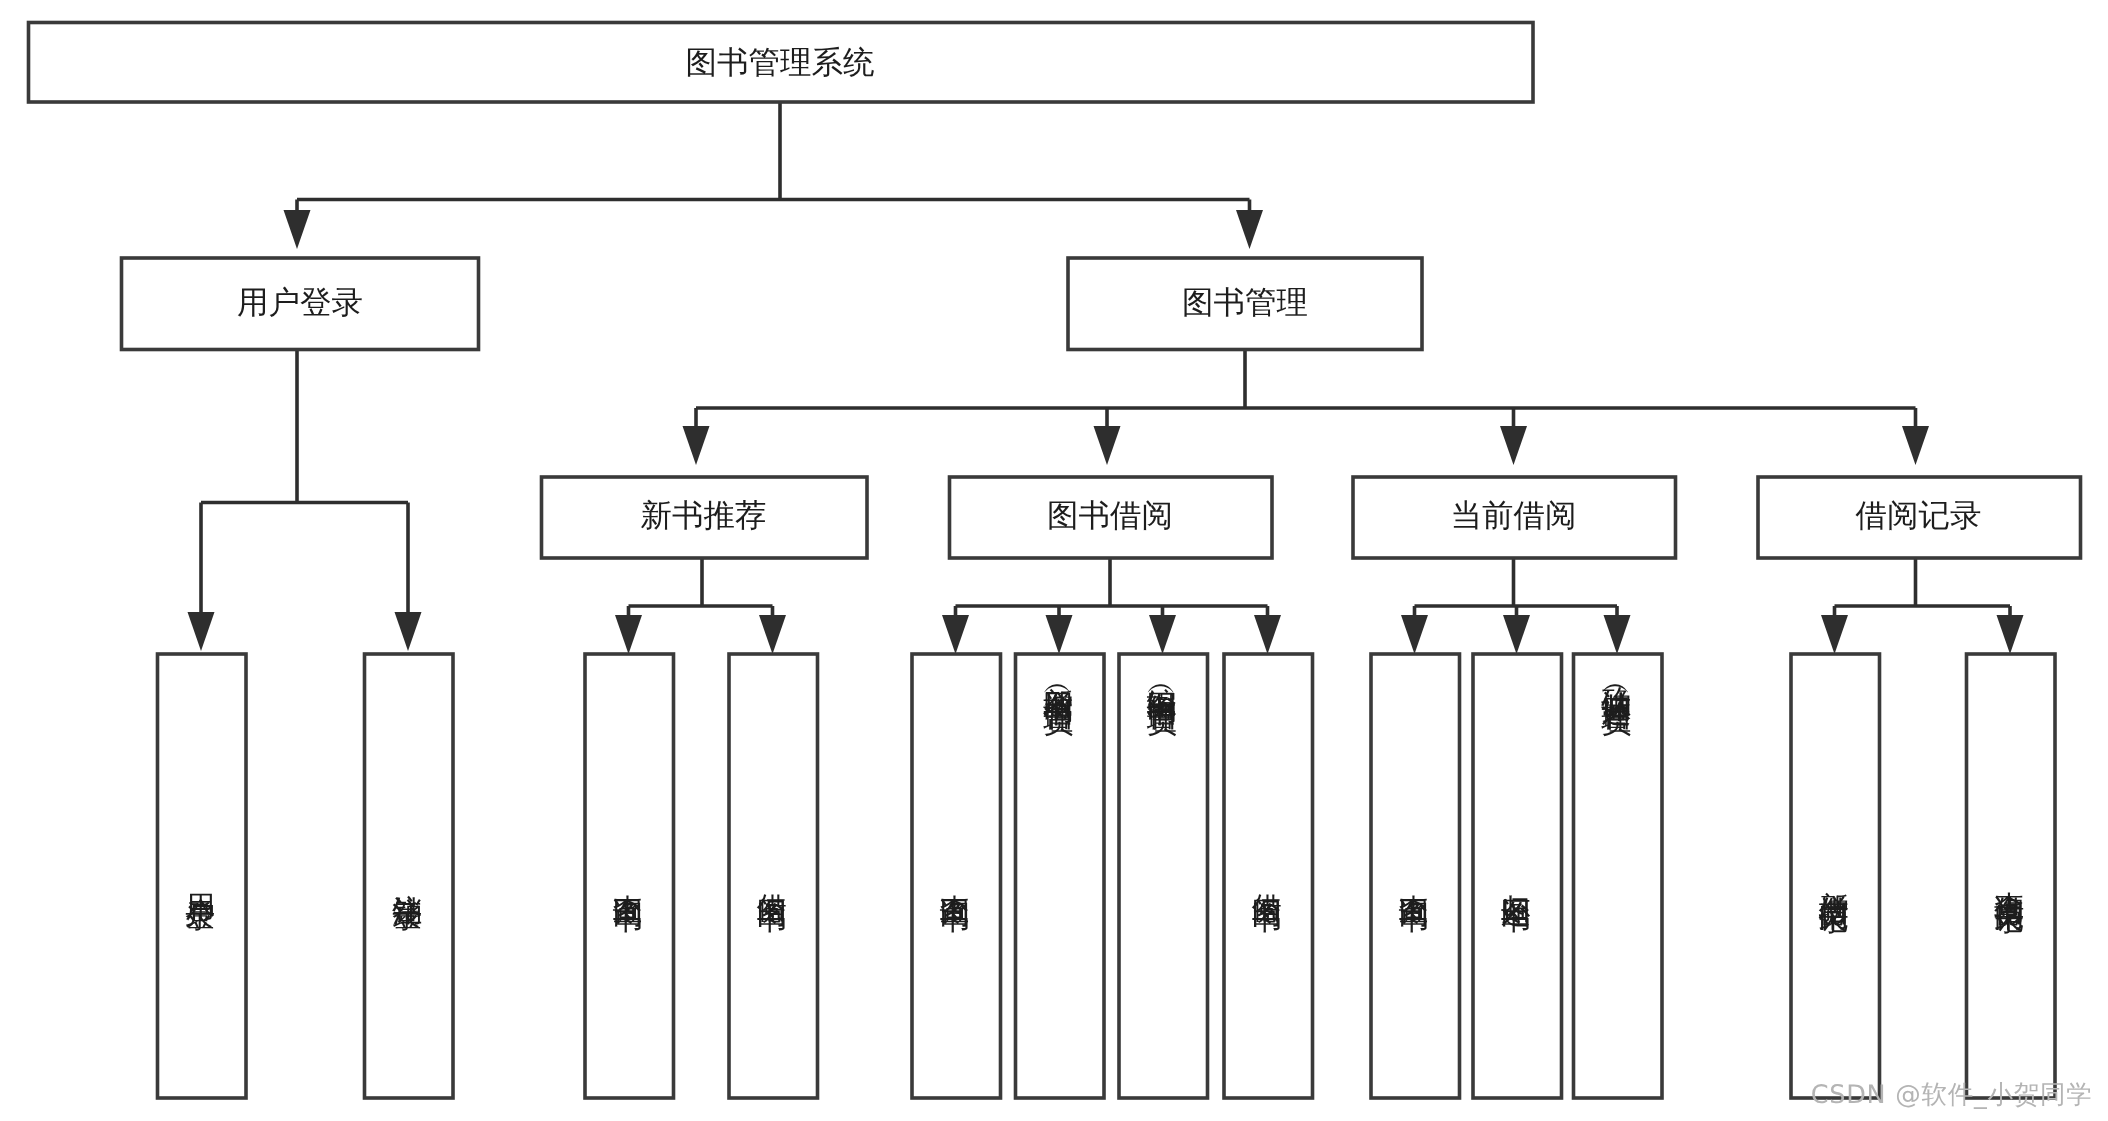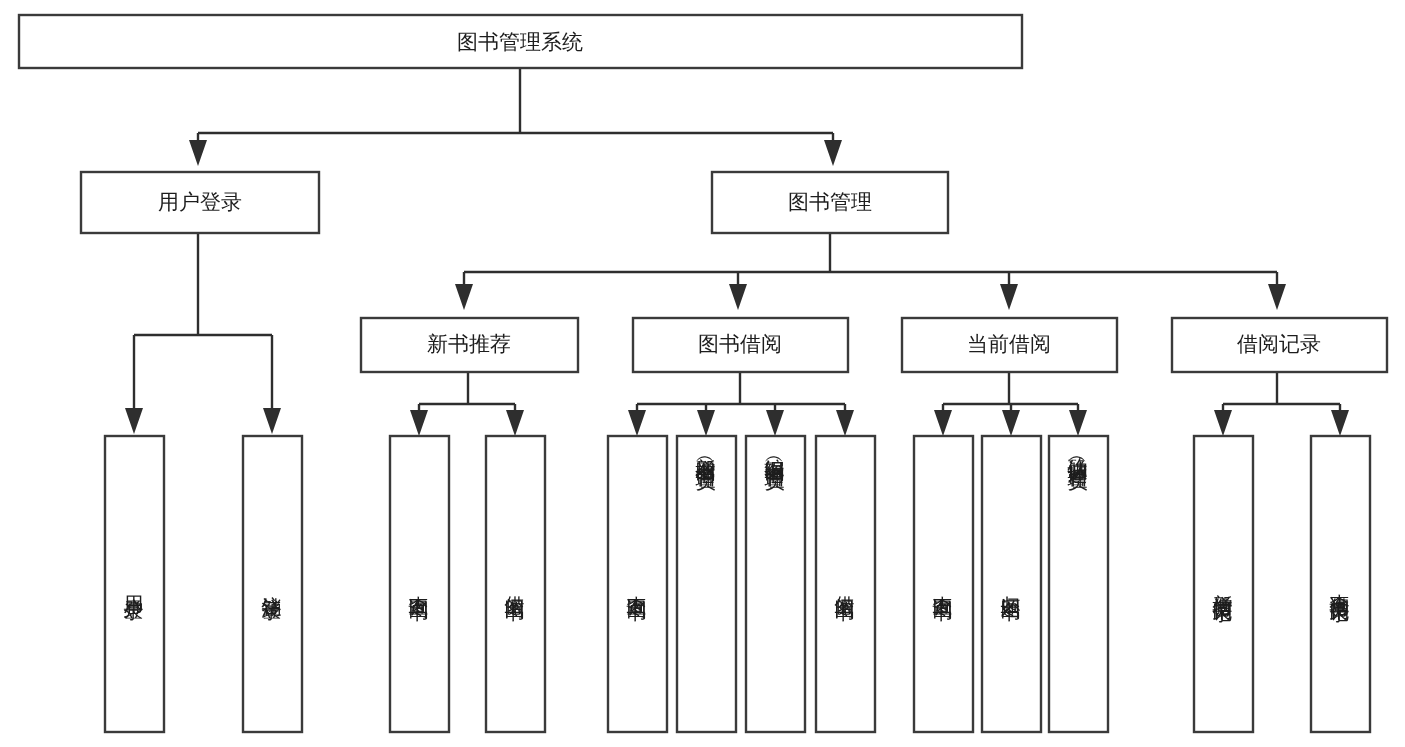--- a/index.html
+++ b/index.html
@@ -265,14 +265,15 @@
       <span class="node-label-v" style="color:#1d1d1d;font-family:'DejaVu Sans','Liberation Sans',sans-serif;">确认归还（管理员）</span>
     </div>
     <div class="vlabel" style="position:absolute;left:1194px;top:436px;width:59px;height:296px;display:flex;align-items:center;justify-content:center;">
       <span class="node-label-v" style="color:#1d1d1d;font-family:'DejaVu Sans','Liberation Sans',sans-serif;">新增借阅记录</span>
     </div>
     <div class="vlabel" style="position:absolute;left:1311px;top:436px;width:59px;height:296px;display:flex;align-items:center;justify-content:center;">
       <span class="node-label-v" style="color:#1d1d1d;font-family:'DejaVu Sans','Liberation Sans',sans-serif;">查询借阅记录</span>
     </div>
   </div>
 
+  <div class="watermark">CSDN @软件_小贺同学</div>
 
 </div>
 
 </body></html>

